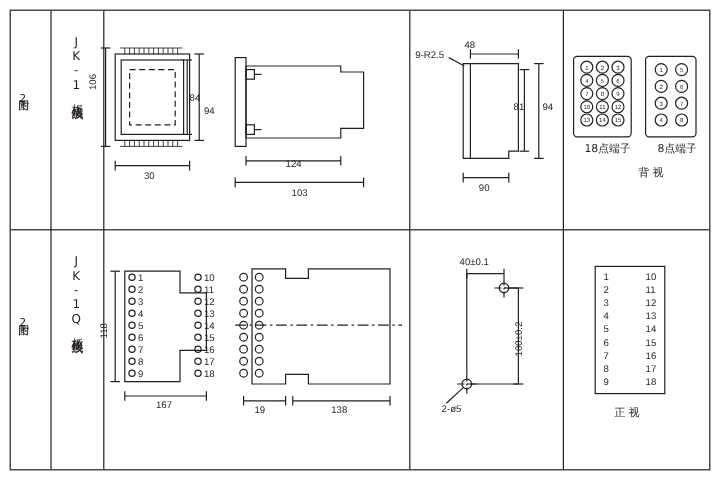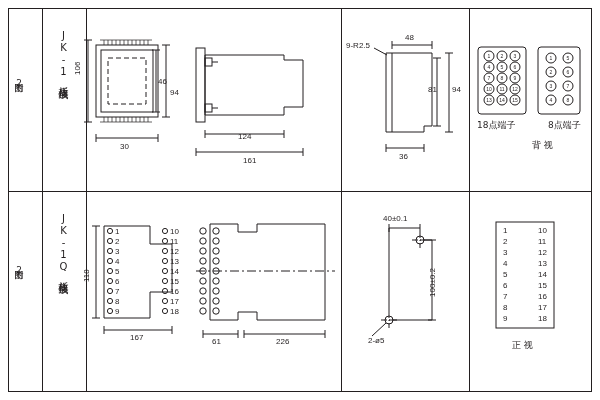--- a/index.html
+++ b/index.html
@@ -83,21 +83,21 @@
       <line x1="152" y1="50" x2="160" y2="50"></line>
         <line x1="152" y1="112" x2="160" y2="112"></line>
 
       <line x1="96" y1="138" x2="158" y2="138"></line>
       <line x1="96" y1="134" x2="96" y2="142"></line>
         <line x1="158" y1="134" x2="158" y2="142"></line>
     </g>
   </svg>
   <span class="num" style="left:73px;top:75px;transform:rotate(-90deg);transform-origin:left top;">106</span>
   <span class="num" style="left:170px;top:88px;">94</span>
-  <span class="num" style="left:158px;top:77px;">46</span>
+  <span class="num" style="left:158px;top:77px;">84</span>
   <span class="num" style="left:120px;top:142px;">30</span>
 
   <svg width="600" height="400">
     <g stroke="#231f20" fill="none" stroke-width="1">
 
       <rect x="196" y="48" width="9" height="74"></rect>
 
       <path d="M205,55 L284,55 L284,60 L303,60 L303,107 L284,107 L284,115 L205,115 Z"></path>
 
       <rect x="205" y="58" width="7" height="8"></rect>
@@ -108,21 +108,21 @@
       <line x1="205" y1="134" x2="284" y2="134"></line>
       <line x1="205" y1="130" x2="205" y2="138"></line>
         <line x1="284" y1="130" x2="284" y2="138"></line>
 
       <line x1="196" y1="152" x2="303" y2="152"></line>
       <line x1="196" y1="148" x2="196" y2="156"></line>
         <line x1="303" y1="148" x2="303" y2="156"></line>
     </g>
   </svg>
   <span class="num" style="left:238px;top:132px;">124</span>
-  <span class="num" style="left:243px;top:156px;">161</span>
+  <span class="num" style="left:243px;top:156px;">103</span>
 
   <svg width="600" height="400">
     <g stroke="#231f20" fill="none" stroke-width="1">
       <path d="M386,53 L386,132 L424,132 L424,126 L432,126 L432,53 Z"></path>
       <line x1="392" y1="53" x2="392" y2="132"></line>
 
       <line x1="374" y1="48" x2="387" y2="55"></line>
 
       <line x1="392" y1="45" x2="432" y2="45"></line>
       <line x1="392" y1="41" x2="392" y2="49"></line>
@@ -135,24 +135,24 @@
       <line x1="449" y1="53" x2="449" y2="132"></line>
       <line x1="445" y1="53" x2="453" y2="53"></line>
         <line x1="445" y1="132" x2="453" y2="132"></line>
 
       <line x1="386" y1="148" x2="424" y2="148"></line>
       <line x1="386" y1="144" x2="386" y2="152"></line>
         <line x1="424" y1="144" x2="424" y2="152"></line>
     </g>
   </svg>
   <span class="num" style="left:346px;top:41px;">9-R2.5</span>
-  <span class="num" style="left:405px;top:33px;">48</span>
+  <span class="num" style="left:387px;top:33px;">48</span>
   <span class="num" style="left:428px;top:85px;">81</span>
   <span class="num" style="left:452px;top:85px;">94</span>
-  <span class="num" style="left:399px;top:152px;">36</span>
+  <span class="num" style="left:399px;top:152px;">90</span>
 
   <svg width="600" height="400">
     <g stroke="#231f20" fill="none" stroke-width="1">
       <rect x="478" y="47" width="48" height="67" rx="3"></rect>
       <rect x="538" y="47" width="42" height="67" rx="3"></rect>
 
       <g>
         <circle cx="489" cy="56" r="5"></circle>
           <circle cx="502" cy="56" r="5"></circle>
           <circle cx="515" cy="56" r="5"></circle>
@@ -200,21 +200,21 @@
       <text x="551" y="60">1</text>
         <text x="568" y="60">5</text>
       <text x="551" y="74">2</text>
         <text x="568" y="74">6</text>
       <text x="551" y="88">3</text>
         <text x="568" y="88">7</text>
       <text x="551" y="102">4</text>
         <text x="568" y="102">8</text>
     </g>
   </svg>
-  <span class="lbl cn" style="left:477px;top:120px;">18点端子</span>
+  <span class="lbl cn" style="left:487px;top:120px;">18点端子</span>
   <span class="lbl cn" style="left:548px;top:120px;">8点端子</span>
   <span class="lbl cn" style="left:532px;top:140px;">背 视</span>
 
   <span class="lbl cn v" style="left:13px;top:263px;">附图2</span>
   <span class="lbl cn v" style="left:58px;top:213px;font-size:10px;">JK-1Q板前接线</span>
 
   <svg width="600" height="400">
     <g stroke="#231f20" fill="none" stroke-width="1">
       <path d="M104,226 L150,226 L150,244 L172,244 L172,292 L150,292 L150,318 L104,318 Z"></path>
 
@@ -302,22 +302,22 @@
 
       <line x1="203" y1="334" x2="238" y2="334"></line>
       <line x1="203" y1="330" x2="203" y2="338"></line>
         <line x1="238" y1="330" x2="238" y2="338"></line>
 
       <line x1="244" y1="334" x2="325" y2="334"></line>
       <line x1="244" y1="330" x2="244" y2="338"></line>
         <line x1="325" y1="330" x2="325" y2="338"></line>
     </g>
   </svg>
-  <span class="num" style="left:212px;top:337px;">61</span>
-  <span class="num" style="left:276px;top:337px;">226</span>
+  <span class="num" style="left:212px;top:337px;">19</span>
+  <span class="num" style="left:276px;top:337px;">138</span>
 
   <svg width="600" height="400">
     <g stroke="#231f20" fill="none" stroke-width="1">
       <circle cx="420" cy="240" r="4"></circle>
       <circle cx="389" cy="320" r="4"></circle>
       <line x1="412" y1="240" x2="428" y2="240" stroke-dasharray="6,2,1,2"></line>
       <line x1="420" y1="232" x2="420" y2="248" stroke-dasharray="6,2,1,2"></line>
       <line x1="381" y1="320" x2="397" y2="320" stroke-dasharray="6,2,1,2"></line>
       <line x1="389" y1="312" x2="389" y2="328" stroke-dasharray="6,2,1,2"></line>
 

